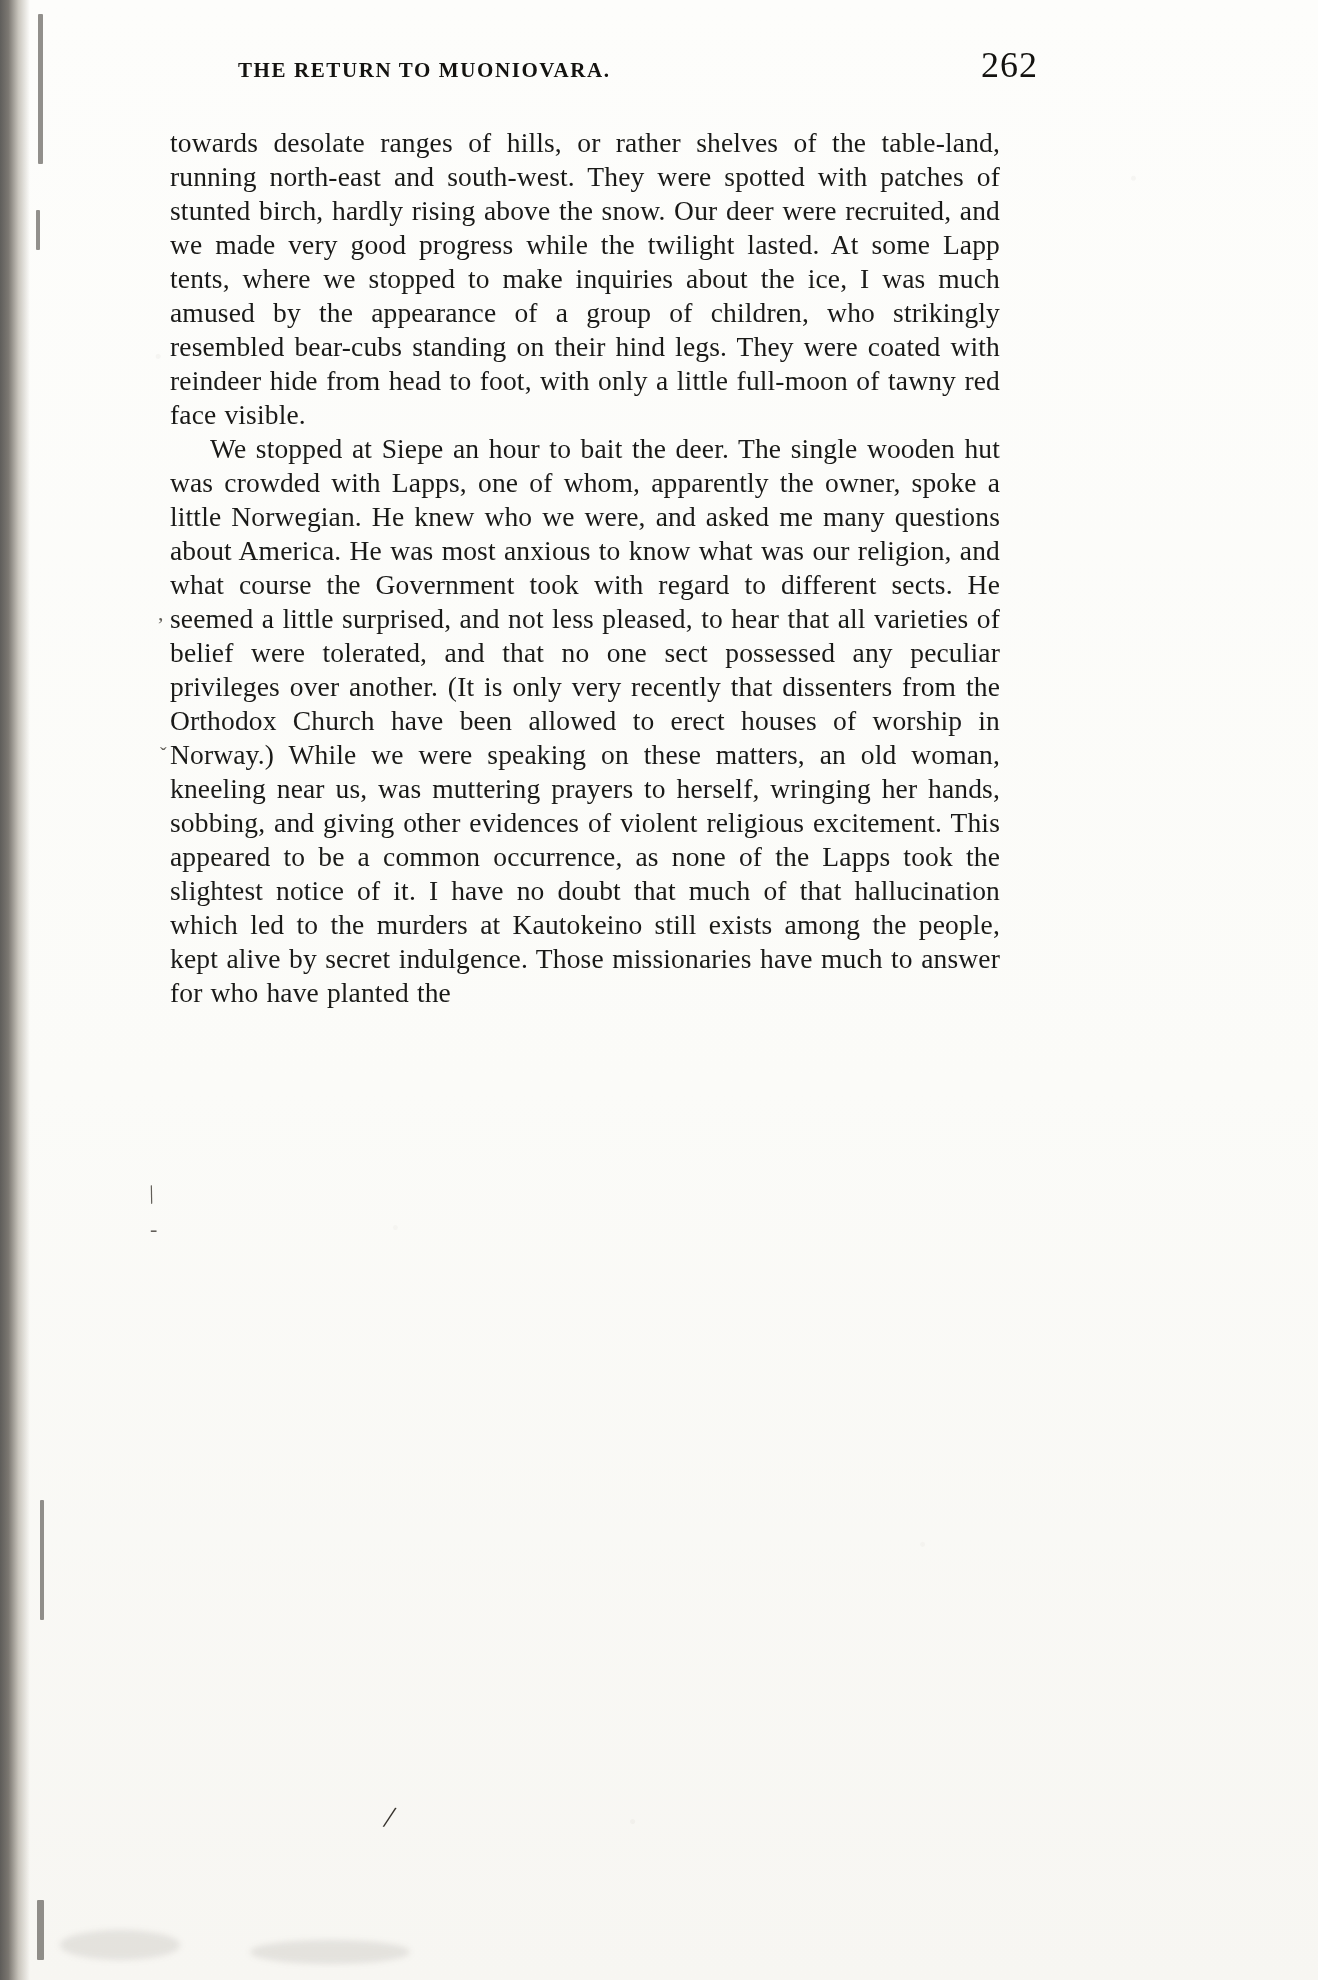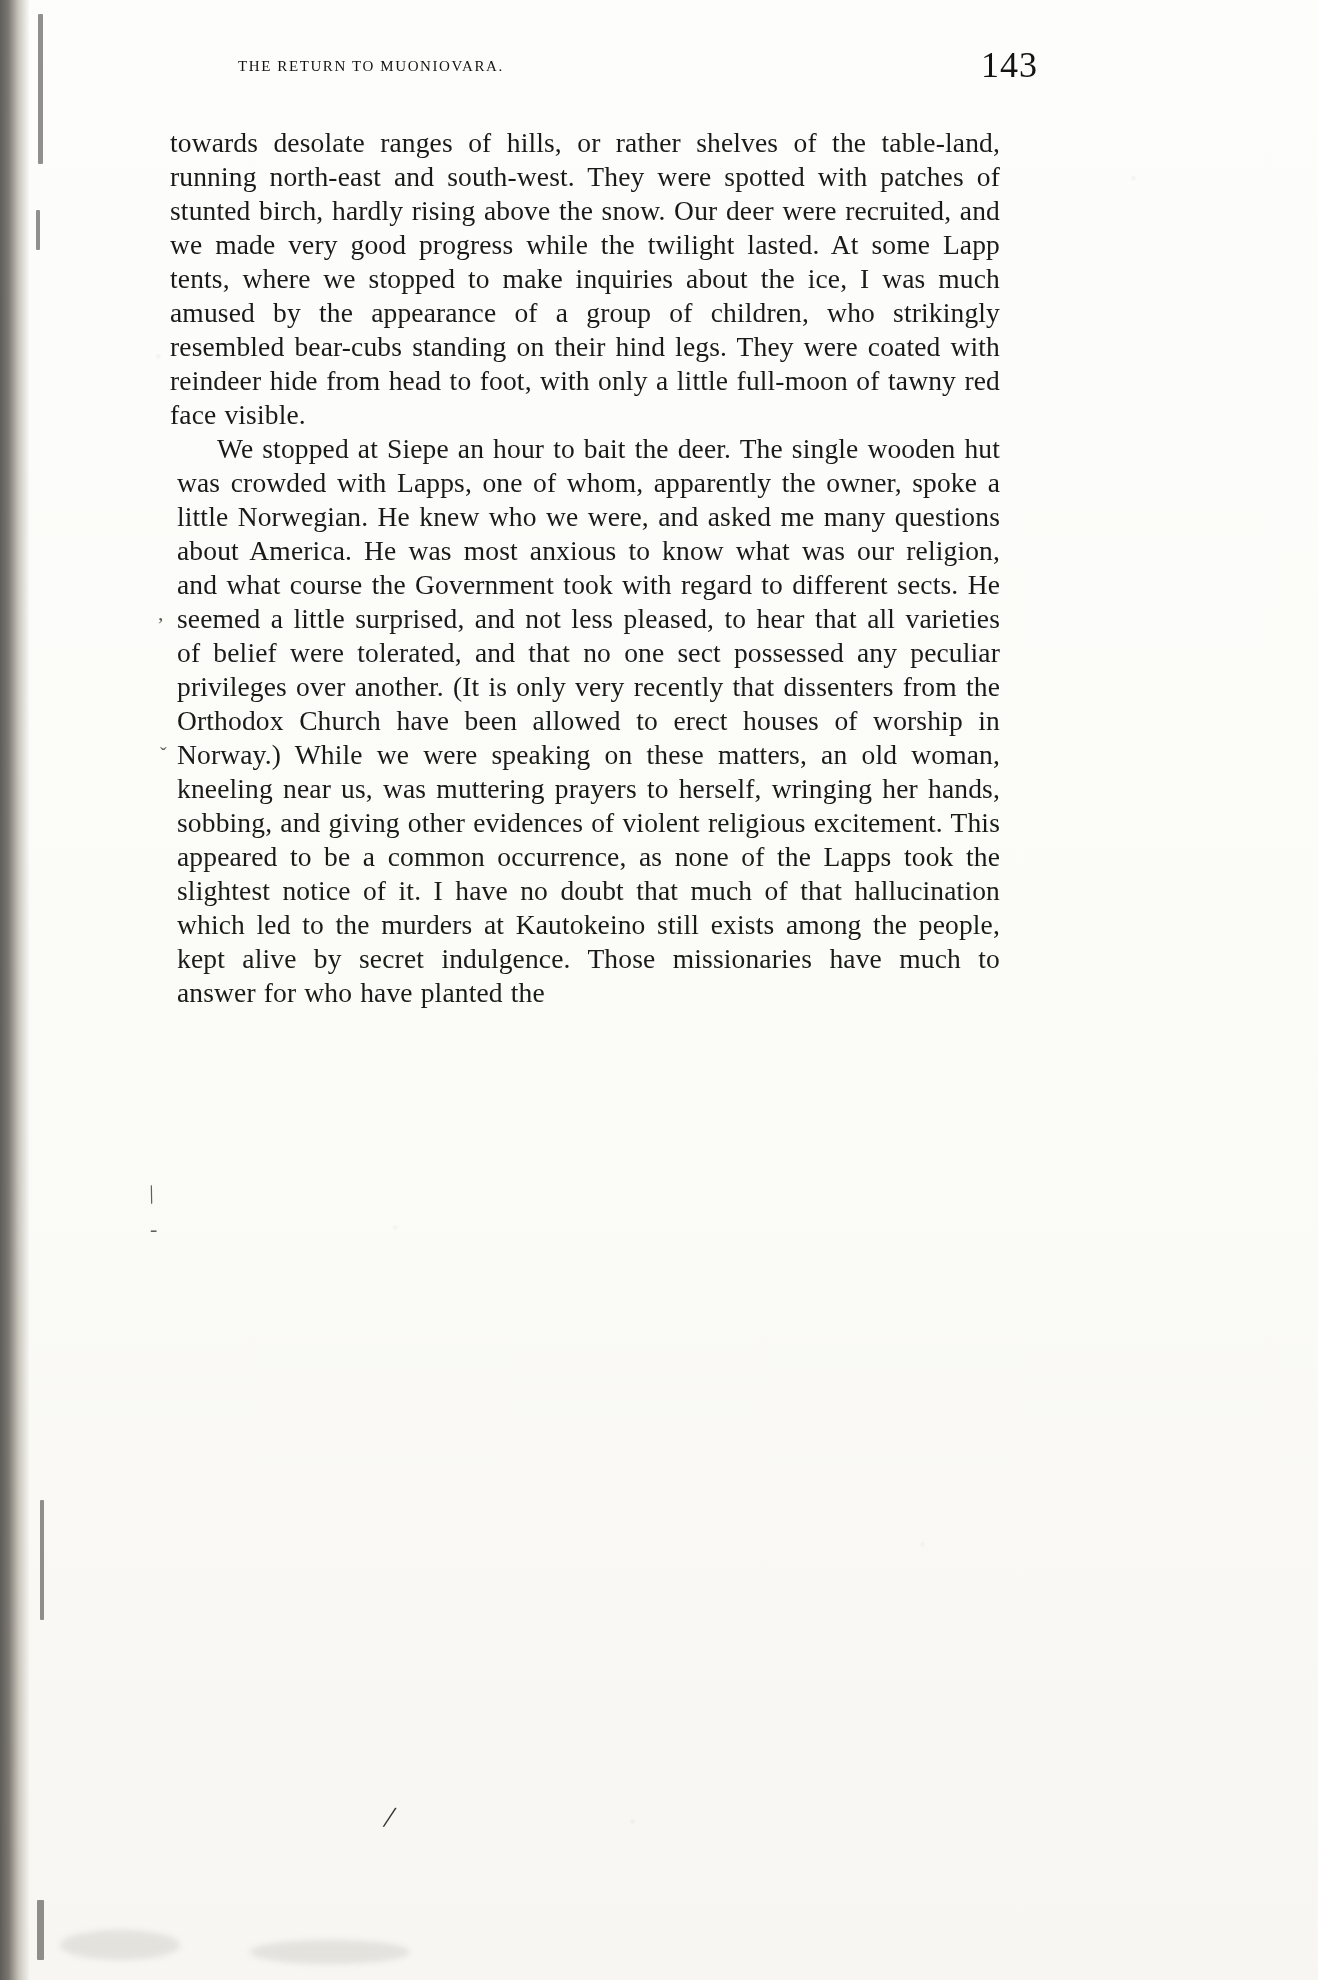--- a/index.html
+++ b/index.html
@@ -66,22 +66,22 @@
     position: relative;
     height: 60px;
     margin-top: 48px;
   }
   .head-title {
     position: absolute;
     left: 68px;
     top: 10px;
     font-variant: small-caps;
     letter-spacing: 1.6px;
-    font-size: 15px;
-    font-weight: 400;
+    font-size: 21px;
+    font-weight: 700;
     color: #141310;
   }
   .page-number {
     position: absolute;
     right: -38px;
     top: -4px;
     font-size: 36px;
     letter-spacing: 1px;
     color: #141310;
   }
@@ -96,21 +96,20 @@
     word-spacing: 1px;
   }
   .body-text p {
     margin: 0;
   }
   .body-text p.indent {
     text-indent: 40px;
   }
   .body-text p + p {
     margin-top: 0;
-    margin-left: 7px;
   }
 
   
   .pen {
     position: absolute;
     color: #3b3730;
     font-family: "Liberation Serif", serif;
     opacity: .8;
   }
   .pen-dash { left: 150px; top: 1216px; font-size: 22px; }
@@ -151,21 +150,21 @@
 
   <span class="pen pen-comma">,</span>
   <span class="pen pen-tick">ˇ</span>
   <span class="pen pen-slash">/</span>
   <span class="pen pen-dash">-</span>
 
   <div class="content">
 
     <header class="running-head">
       <div class="head-title">THE RETURN TO MUONIOVARA.</div>
-      <div class="page-number">143</div>
+      <div class="page-number">262</div>
     </header>
 
     <div class="body-text">
       <p>towards desolate ranges of hills, or rather shelves of the table-land, running north-east and south-west. They were spotted with patches of stunted birch, hardly rising above the snow. Our deer were recruited, and we made very good progress while the twilight lasted. At some Lapp tents, where we stopped to make inquiries about the ice, I was much amused by the appearance of a group of children, who strikingly resembled bear-cubs standing on their hind legs. They were coated with reindeer hide from head to foot, with only a little full-moon of tawny red face visible.</p>
       <p class="indent">We stopped at Siepe an hour to bait the deer. The single wooden hut was crowded with Lapps, one of whom, apparently the owner, spoke a little Norwegian. He knew who we were, and asked me many questions about America. He was most anxious to know what was our religion, and what course the Government took with regard to different sects. He seemed a little surprised, and not less pleased, to hear that all varieties of belief were tolerated, and that no one sect possessed any peculiar privileges over another. (It is only very recently that dissenters from the Orthodox Church have been allowed to erect houses of worship in Norway.) While we were speaking on these matters, an old woman, kneeling near us, was muttering prayers to herself, wringing her hands, sobbing, and giving other evidences of violent religious excitement. This appeared to be a common occurrence, as none of the Lapps took the slightest notice of it. I have no doubt that much of that hallucination which led to the murders at Kautokeino still exists among the people, kept alive by secret indulgence. Those missionaries have much to answer for who have planted the</p>
     </div>
 
   </div>
 
   <div class="foot-mark">/</div>

